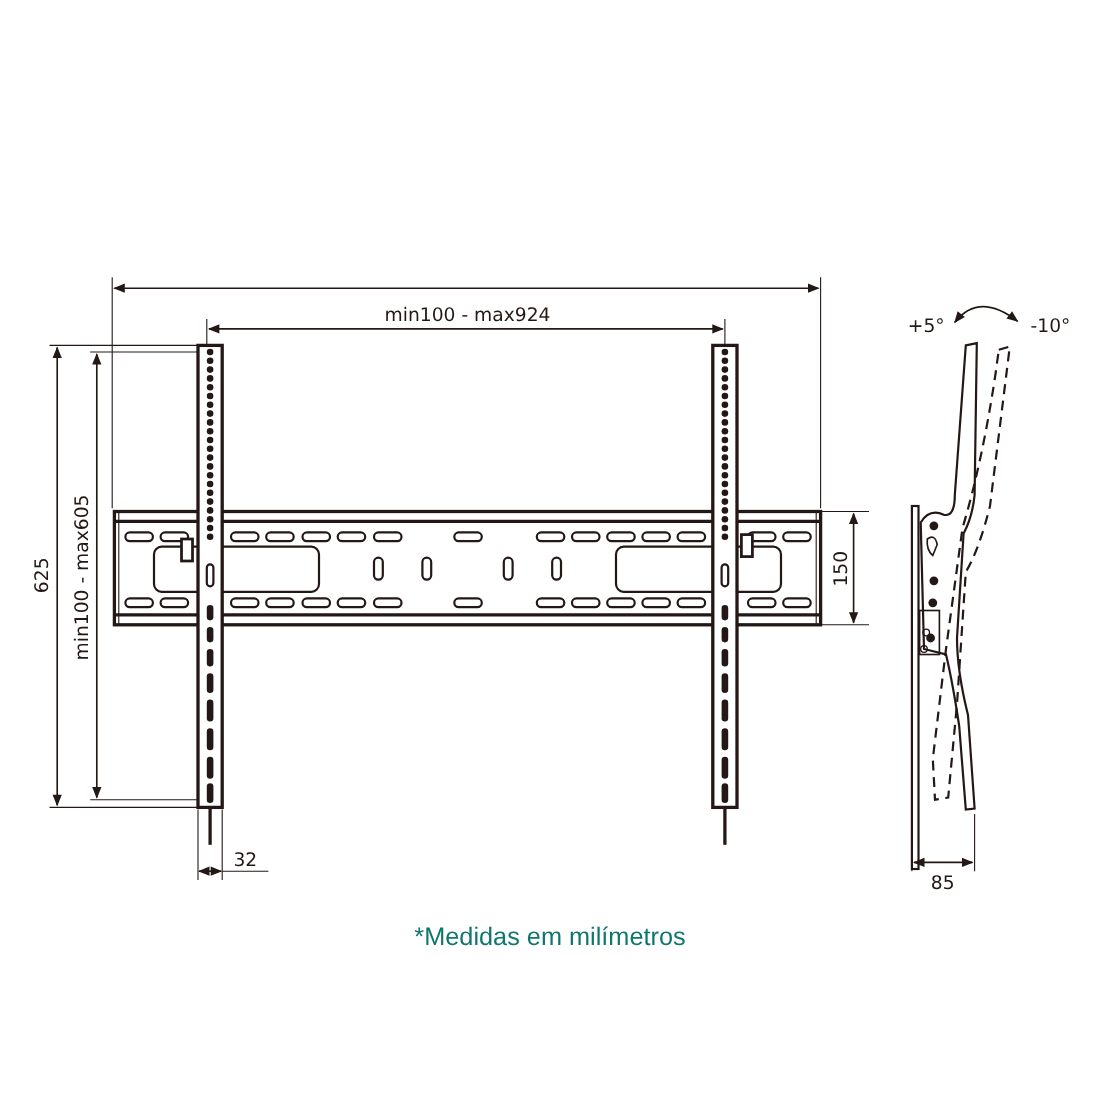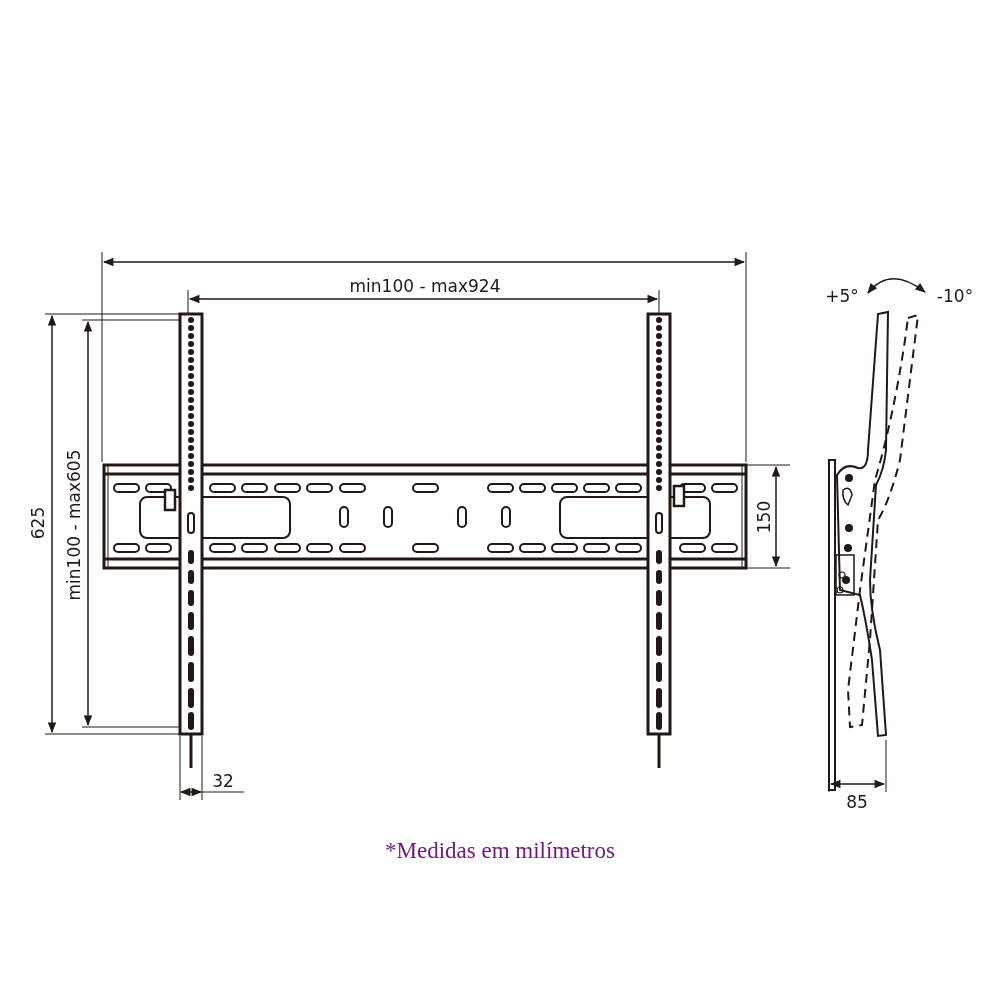--- a/index.html
+++ b/index.html
@@ -1,19 +1,19 @@
 <!DOCTYPE html>
 <html><head>
 <meta charset="utf-8">
 <style>
   html, body { margin:0; padding:0; background:#ffffff; }
   body { width:1000px; height:1000px; position:relative; overflow:hidden; font-family:"DejaVu Sans", sans-serif; }
   svg { position:absolute; left:0; top:0; }
   .lbl { font-family:"DejaVu Sans", sans-serif; fill:#231815; }
-  .note { position:absolute; left:0; width:1000px; top:838px; text-align:center; font-family:Liberation Serif, serif; font-size:23px; color:#701a75; }
+  .note { position:absolute; left:0; width:1000px; top:838px; text-align:center; font-family:Liberation Sans, sans-serif; font-size:23px; color:#0f766e; }
 </style>
 </head>
 <body>
 
 <svg width="1000" height="1000" viewBox="0 0 1000 1000">
   <defs>
     <marker id="ah" viewBox="0 0 10 10" refX="9" refY="5" markerWidth="9" markerHeight="7" orient="auto-start-reverse">
       <path d="M0,1 L10,5 L0,9 z" fill="#231815"></path>
     </marker>
   </defs>

